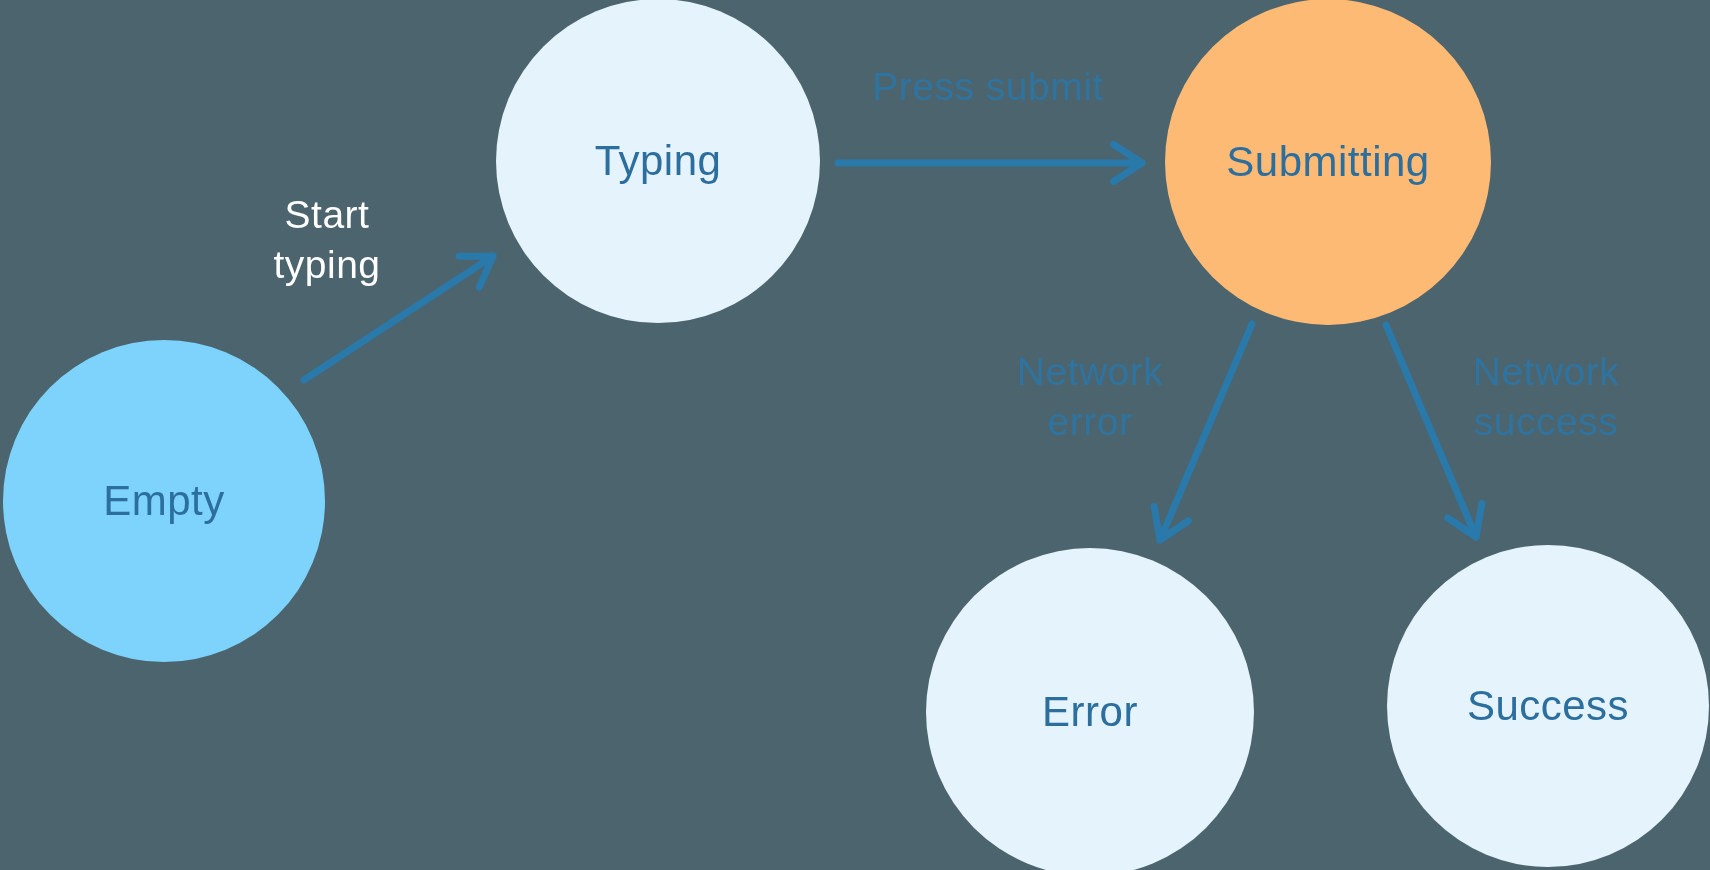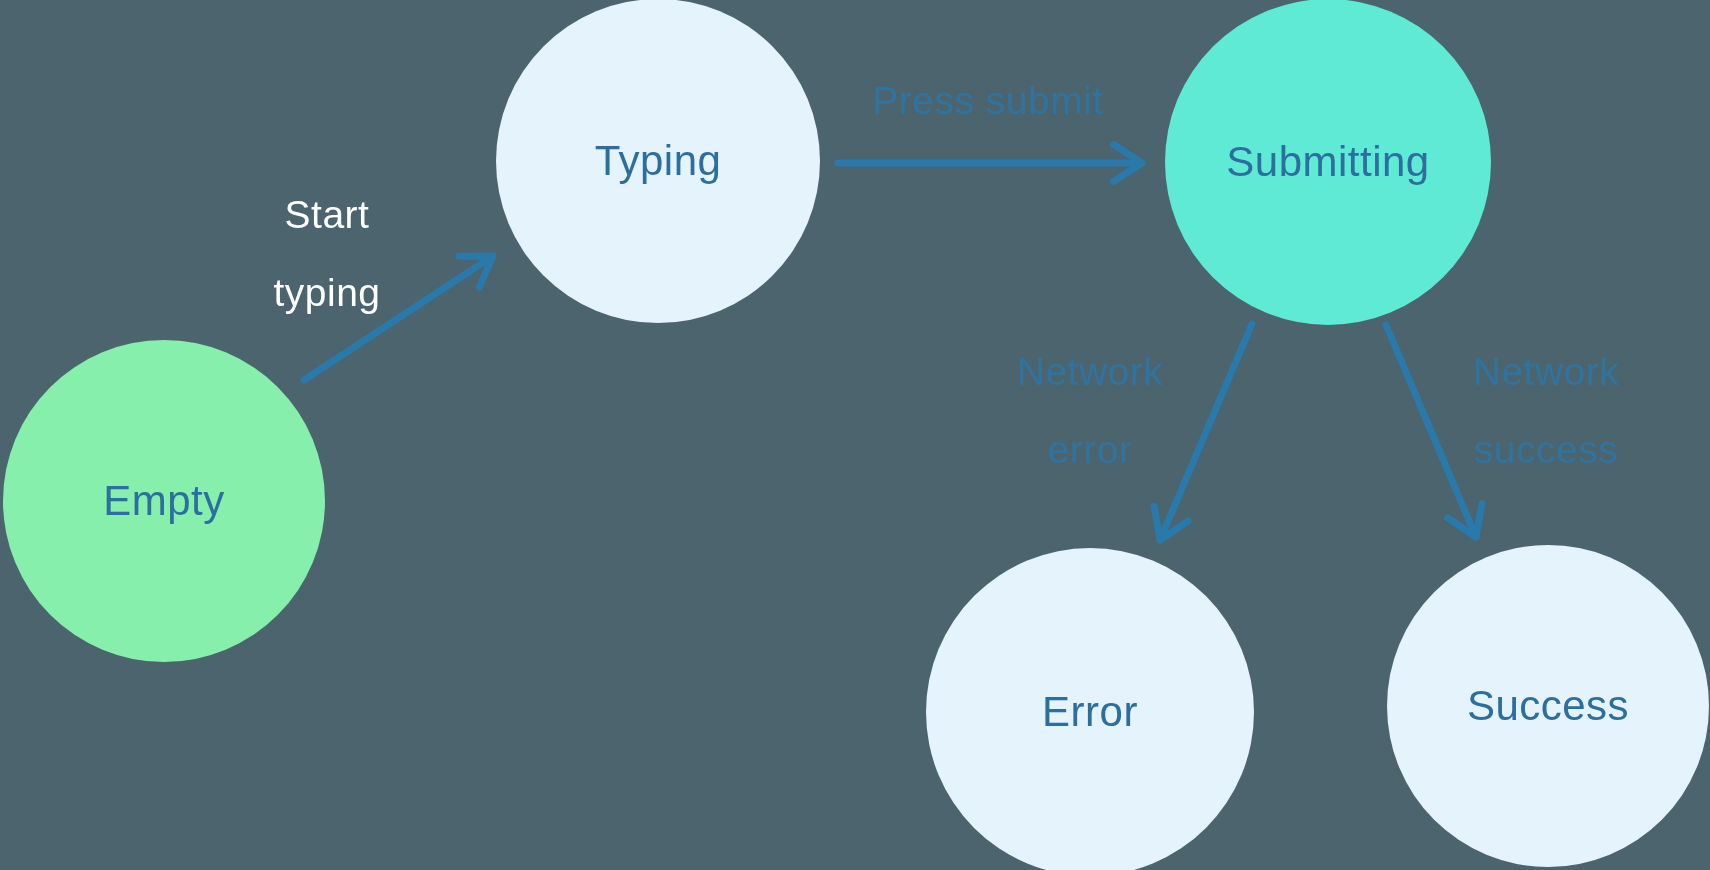--- a/index.html
+++ b/index.html
@@ -37,21 +37,21 @@
   }
   .edge-label {
     position: absolute;
     transform: translate(-50%, -50%);
     text-align: center;
     font-size: 39px;
     line-height: 1.28;
     letter-spacing: 0.5px;
     white-space: nowrap;
   }
-  .edge-label span { display: block; margin-top: 28px; }
+  .edge-label span { display: block; }
 </style>
 </head>
 <body>
 
 <div class="stage" style="background: rgb(75, 100, 110);">
   <svg class="edges-svg" id="edges-svg" viewBox="0 0 1710 870">
       <g stroke="#2a79ab" stroke-width="7" fill="none" stroke-linecap="round" stroke-linejoin="round">
         <line x1="304" y1="380" x2="493" y2="256"></line>
         <polyline points="479.3,287.1 493,256 459.0,256.2"></polyline>
       </g>
@@ -62,27 +62,27 @@
       <g stroke="#2a79ab" stroke-width="7" fill="none" stroke-linecap="round" stroke-linejoin="round">
         <line x1="1252" y1="324" x2="1160" y2="540"></line>
         <polyline points="1154.1,506.5 1160,540 1188.2,521.0"></polyline>
       </g>
       <g stroke="#2a79ab" stroke-width="7" fill="none" stroke-linecap="round" stroke-linejoin="round">
         <line x1="1386" y1="325" x2="1476" y2="537"></line>
         <polyline points="1447.8,518.0 1476,537 1481.9,503.5"></polyline>
       </g>
     </svg>
   <div id="nodes-layer">
-      <div class="node" style="left: 3px; top: 340px; width: 322px; height: 322px; background: #86efac;">
+      <div class="node" style="left: 3px; top: 340px; width: 322px; height: 322px; background: #7dd3fc;">
         <span class="node-label" style="color: rgb(44, 111, 158);">Empty</span>
       </div>
       <div class="node" style="left: 496px; top: -1px; width: 324px; height: 324px; background: rgb(228, 243, 252);">
         <span class="node-label" style="color: rgb(44, 111, 158);">Typing</span>
       </div>
-      <div class="node" style="left: 1165px; top: -1px; width: 326px; height: 326px; background: #5eead4;">
+      <div class="node" style="left: 1165px; top: -1px; width: 326px; height: 326px; background: #fdba74;">
         <span class="node-label" style="color: rgb(44, 111, 158);">Submitting</span>
       </div>
       <div class="node" style="left: 926px; top: 548px; width: 328px; height: 328px; background: rgb(228, 243, 252);">
         <span class="node-label" style="color: rgb(44, 111, 158);">Error</span>
       </div>
       <div class="node" style="left: 1387px; top: 545px; width: 322px; height: 322px; background: rgb(228, 243, 252);">
         <span class="node-label" style="color: rgb(44, 111, 158);">Success</span>
       </div>
     </div>
   <div id="labels-layer">

